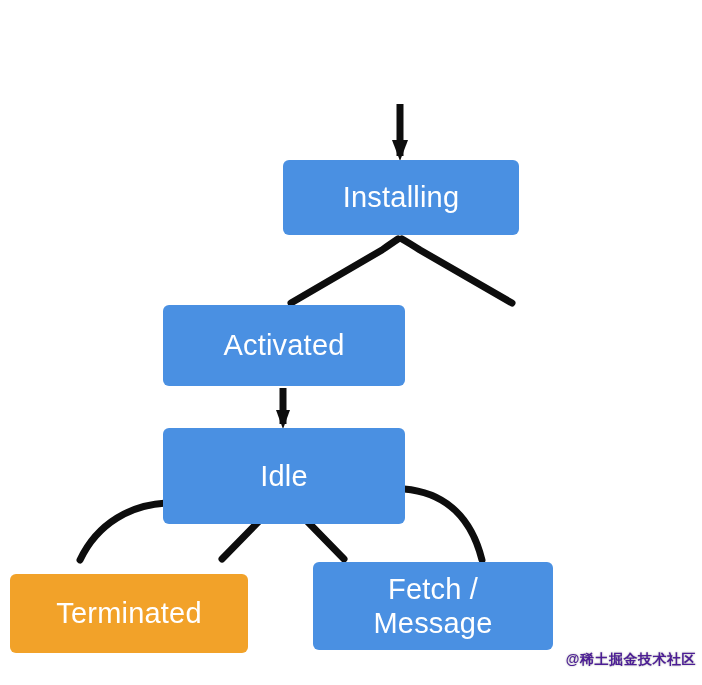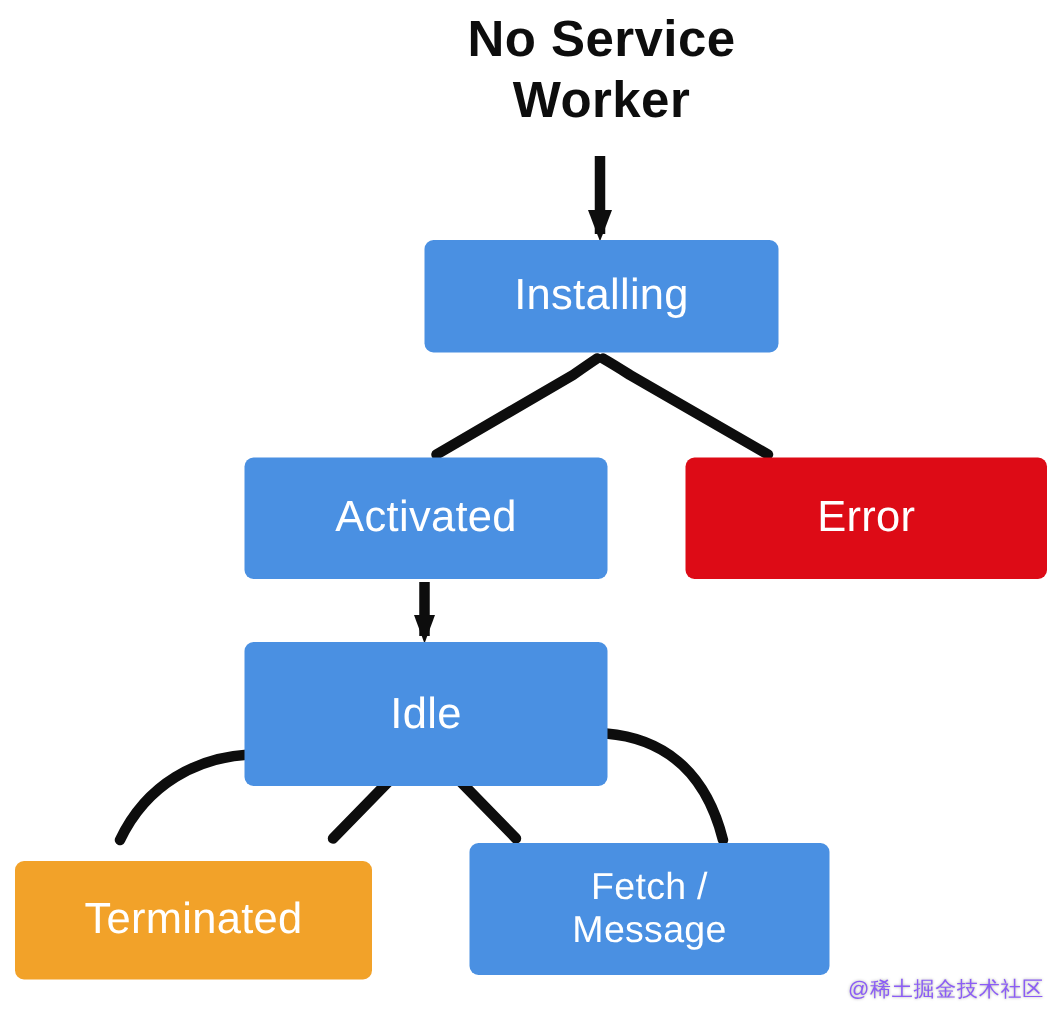--- a/index.html
+++ b/index.html
@@ -63,29 +63,29 @@
     white-space: pre-line;
     letter-spacing: 0.3px;
     z-index: 2;
   }
 
   #node-installing { left: 283px; top: 160px; width: 236px; height: 75px; font-size: 29px; }
   #node-activated  { left: 163px; top: 305px; width: 242px; height: 81px; font-size: 29px; }
   #node-error      { left: 457px; top: 305px; width: 241px; height: 81px; font-size: 29px; }
   #node-idle       { left: 163px; top: 428px; width: 242px; height: 96px; font-size: 29px; }
   #node-terminated { left: 10px;  top: 562px; width: 238px; height: 79px; font-size: 29px; }
-  #node-fetch      { left: 313px; top: 562px; width: 240px; height: 88px; font-size: 25px; }
+  #node-fetch      { left: 313px; top: 562px; width: 240px; height: 88px; font-size: 29px; }
 
   #watermark {
     position: absolute;
     right: 6px;
     bottom: 16px;
-    color: #8b5cf6;
+    color: #4c1d95;
     font-size: 14px;
-    font-weight: 400;
+    font-weight: 700;
     letter-spacing: 0.5px;
     text-shadow: 0 0 2px rgba(0,0,0,0.35);
     z-index: 3;
     white-space: nowrap;
     margin-left: 45px;
   }
 </style>
 </head>
 <body>
 
@@ -121,28 +121,25 @@
 
     <g>
       <path d="M 286 507 Q 294 509 304 518 L 344 559" stroke="#0d0d0d" stroke-width="7" fill="none" stroke-linecap="round" stroke-linejoin="round"></path>
     </g>
 
     <g>
       <path d="M 404 489 C 440 492 470 512 482 560" stroke="#0d0d0d" stroke-width="7" fill="none" stroke-linecap="round"></path>
     </g>
   </svg>
 
-  <div id="node-start">No Service
-Worker</div>
 
   <div id="node-activated" class="node node-blue">Activated</div>
 
   <div id="node-installing" class="node node-blue">Installing</div>
 
-  <div id="node-error" class="node node-red">Error</div>
 
   <div id="node-idle" class="node node-blue">Idle</div>
 
   <div id="node-terminated" class="node node-orange">Terminated</div>
 
   <div id="node-fetch" class="node node-blue">Fetch /
 Message</div>
 
   <div id="watermark">@稀土掘金技术社区</div>
 

